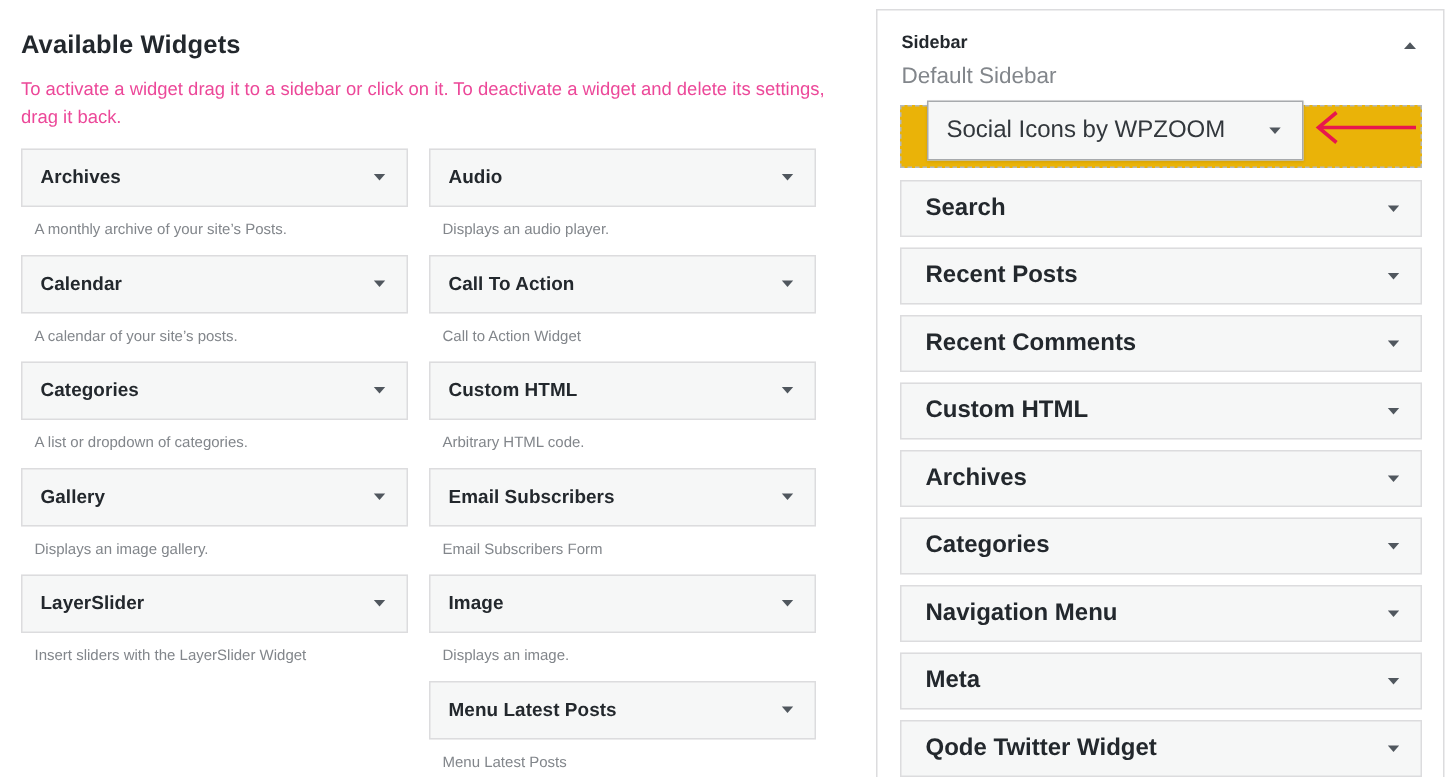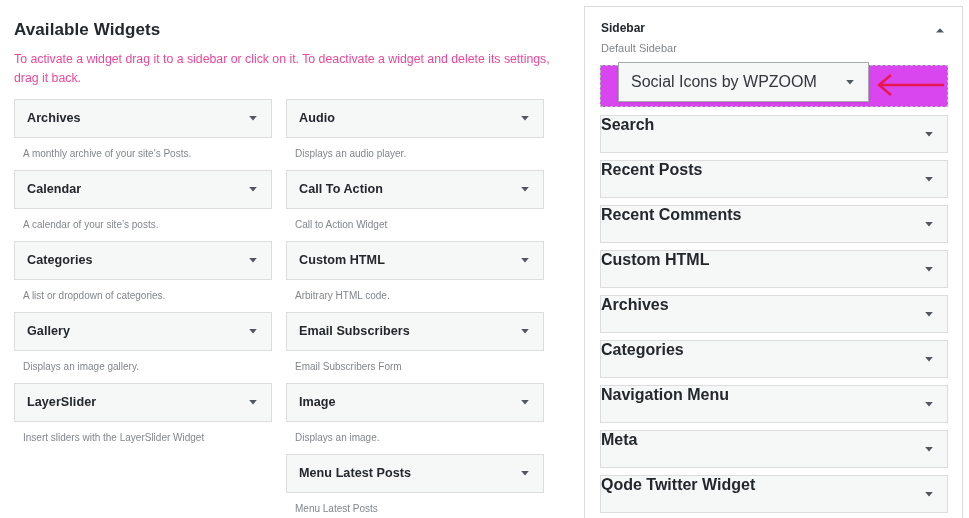--- a/index.html
+++ b/index.html
@@ -133,32 +133,32 @@
     top: 16px;
     width: 16px;
     height: 16px;
     cursor: pointer;
   }
   .sp-toggle svg { display: block; }
 
   .sp-sub {
     margin: 0;
     padding: 6px 0 0 0;
-    font-size: 11px;
+    font-size: 15px;
     color: #82868b;
     line-height: 1.3;
   }
 
   
   .drop-zone {
     position: relative;
     margin: 9px 14px 0 15px;
     height: 42px;
     border: 1px dashed #b4b9be;
-    background: #d946ef;
+    background: #eab308;
   }
 
   .dragged-widget {
     position: absolute;
     left: 17px;
     top: -4px;
     width: 251px;
     height: 40px;
     background: #f6f7f7;
     border: 1px solid #a7aaad;
@@ -183,21 +183,22 @@
 
   
   .sp-list { padding: 8px 14px 0 15px; }
 
   .sp-item {
     position: relative;
     height: 38px;
     background: #f6f7f7;
     border: 1px solid #dcdcde;
     display: flex;
-    padding: 0 0;
+    align-items: center;
+    padding: 0 16px;
     margin-bottom: 7px;
     cursor: move;
   }
   .sp-item .wb-title { font-weight: 700; }
 </style>
 </head>
 <body>
 
 <div class="screen">
 

